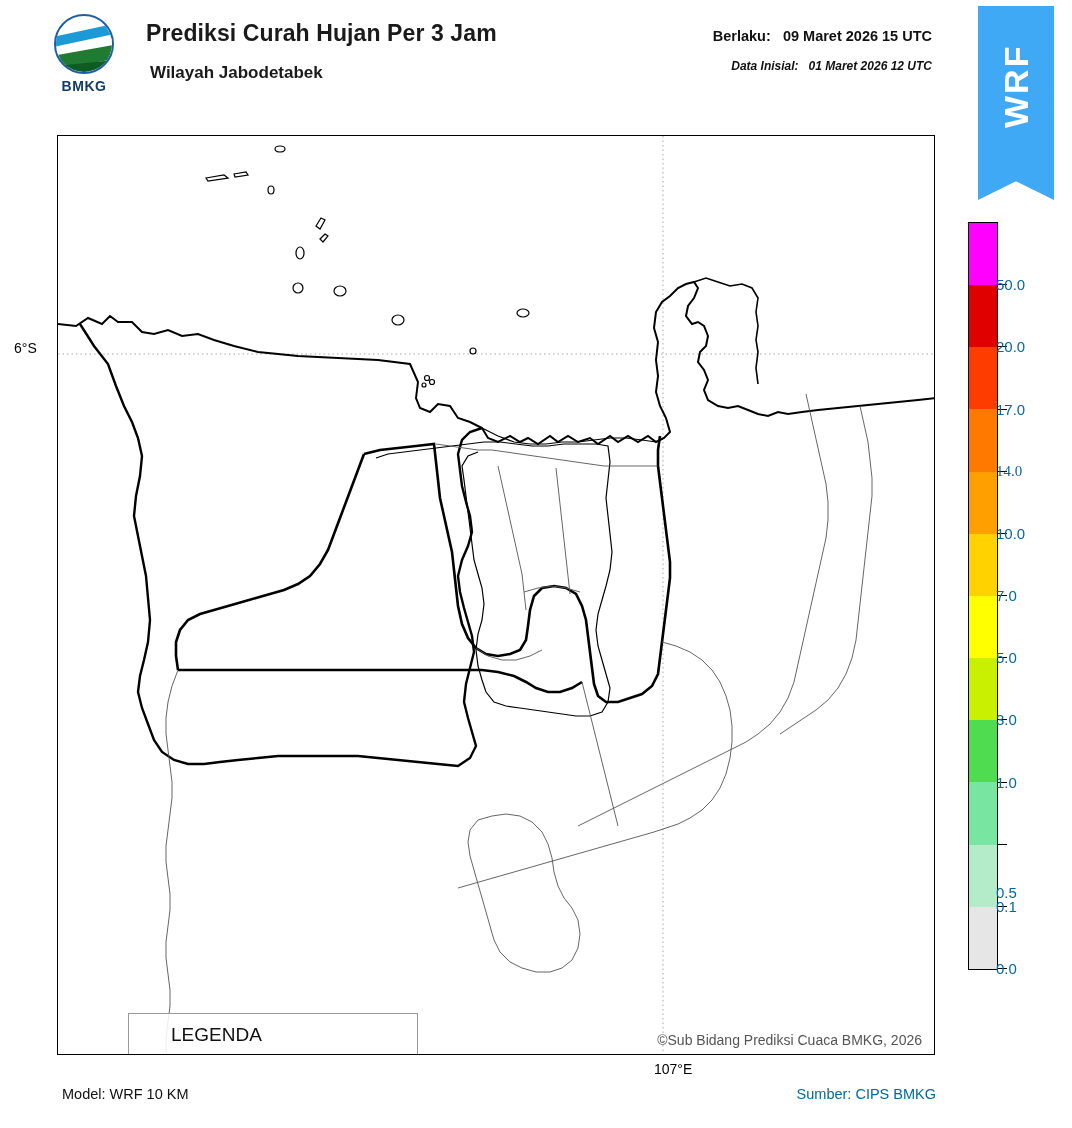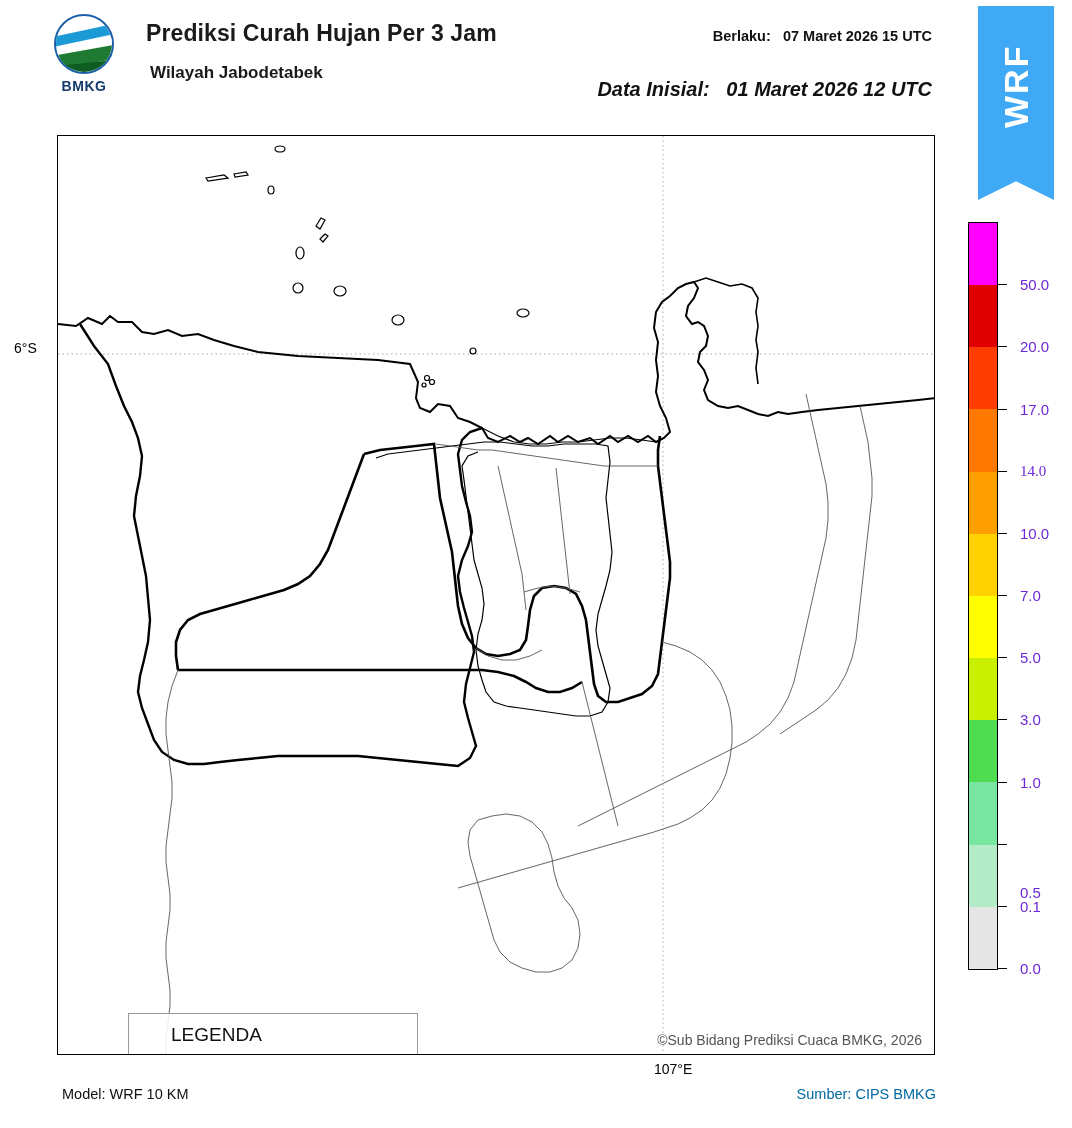--- a/index.html
+++ b/index.html
@@ -93,22 +93,22 @@
     right: 140px; top: 28px;
     text-align: right;
   }
   #meta-valid {
     font-size: 14.5px;
     font-weight: bold;
     color: #111;
     white-space: nowrap;
   }
   #meta-init {
-    margin-top: 34px;
-    font-size: 20px;
+    margin-top: 15px;
+    font-size: 12px;
     font-weight: bold;
     font-style: italic;
     color: #111;
     white-space: nowrap;
   }
 
   
   #wrf-ribbon {
     position: absolute;
     right: 18px; top: 6px;
@@ -195,23 +195,23 @@
   }
   .cb-seg { width: 100%; }
   .cb-tick {
     position: absolute;
     left: 30px;
     width: 9px; height: 1px;
     background: #000;
   }
   .cb-tick-label {
     position: absolute;
-    left: 52px;
+    left: 28px;
     font-size: 15px;
-    color: #6d28d9;
+    color: #0369a1;
     transform: translateY(-50%);
     white-space: nowrap;
   }
 
   
   #credit {
     position: absolute;
     right: 12px; bottom: 6px;
     font-size: 14px;
     color: #555;
@@ -247,21 +247,21 @@
 
   <div id="title-block">
     <div id="title-main">Prediksi Curah Hujan Per 3 Jam</div>
     <div id="title-sub">Wilayah Jabodetabek</div>
   </div>
 
   <div id="meta-block">
     <div id="meta-valid">
       <span>Berlaku:</span>
       &nbsp;
-      <span>07 Maret 2026 15 UTC</span>
+      <span>09 Maret 2026 15 UTC</span>
     </div>
     <div id="meta-init">
       <span>Data Inisial:</span>
       &nbsp;
       <span>01 Maret 2026 12 UTC</span>
     </div>
   </div>
 
   <div id="wrf-ribbon">
     <div class="ribbon-body"></div>

